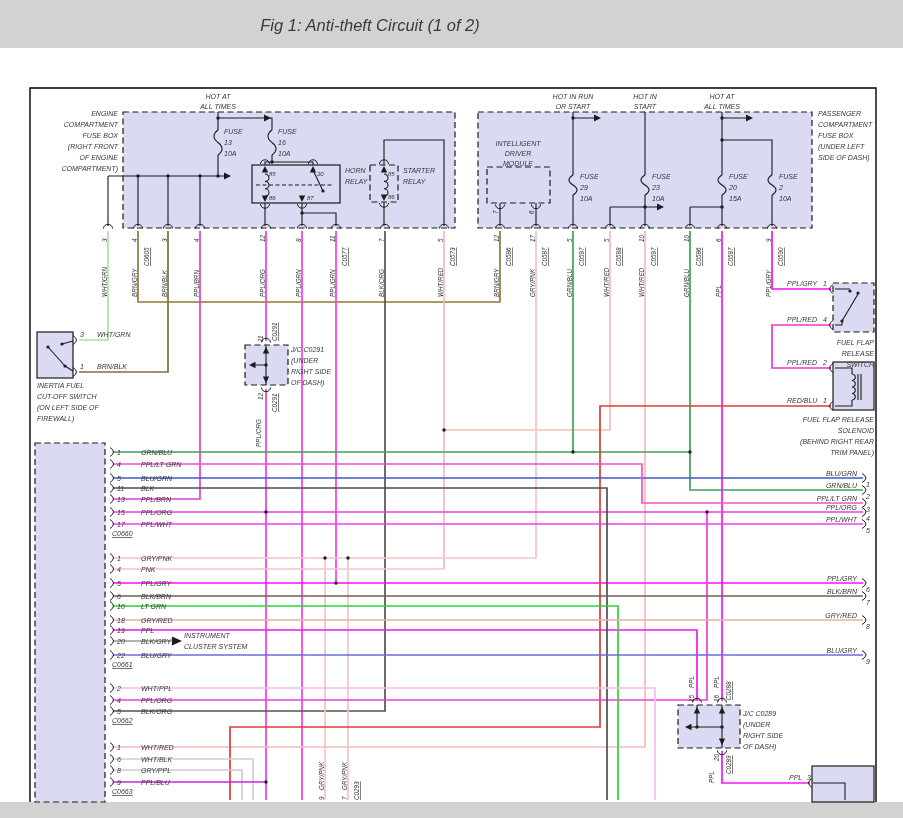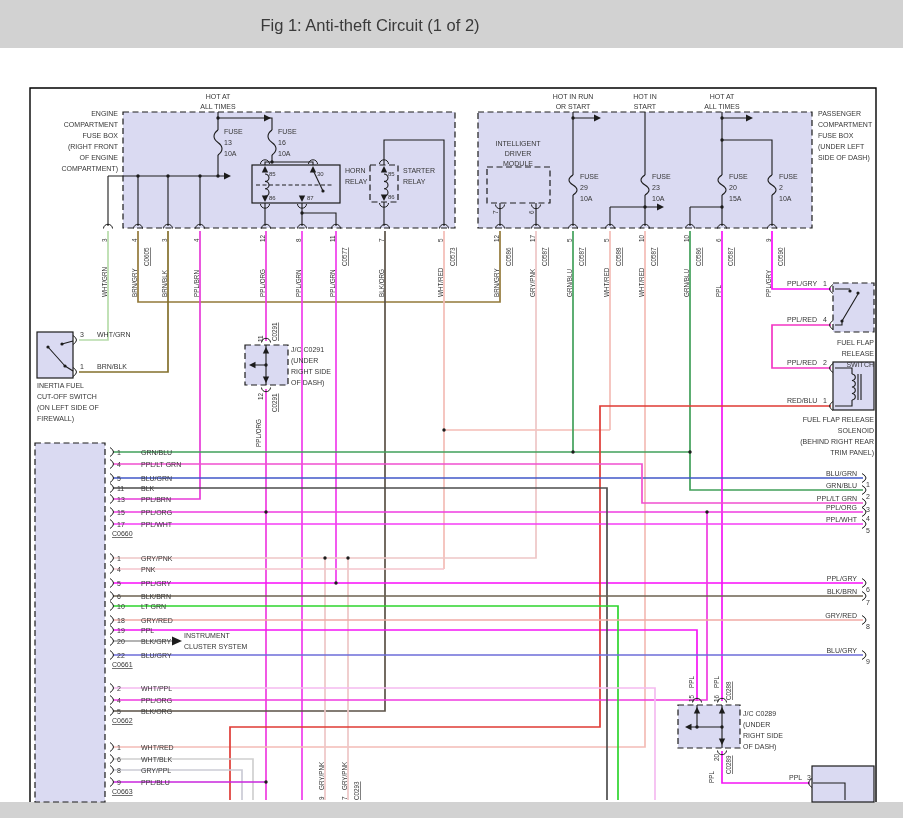--- a/index.html
+++ b/index.html
@@ -1,16 +1,16 @@
 <!DOCTYPE html>
 <html><head>
 <meta charset="utf-8">
 <style>
   html,body{margin:0;padding:0;background:#fff;}
-  #stage{position:relative;width:903px;height:818px;background:#ec4899;}
+  #stage{position:relative;width:903px;height:818px;background:#ec4899;font-style:italic;}
   svg text{font-family:"Liberation Sans",sans-serif;fill:#363636;}
   .t{font-size:7px;}
   .r{font-size:6.3px;}
   .s{font-size:6px;}
   .u{text-decoration:underline;}
   .title{font-size:16.5px;fill:#3a3a3a;}
   .bk{stroke:#1c1c1c;fill:none;stroke-width:1.1;}
   .wire{fill:none;stroke-width:1.7;}
   .bx{fill:#dadaf2;stroke:#1c1c1c;stroke-width:1.2;}
   .dash{stroke-dasharray:6 3.5;}

